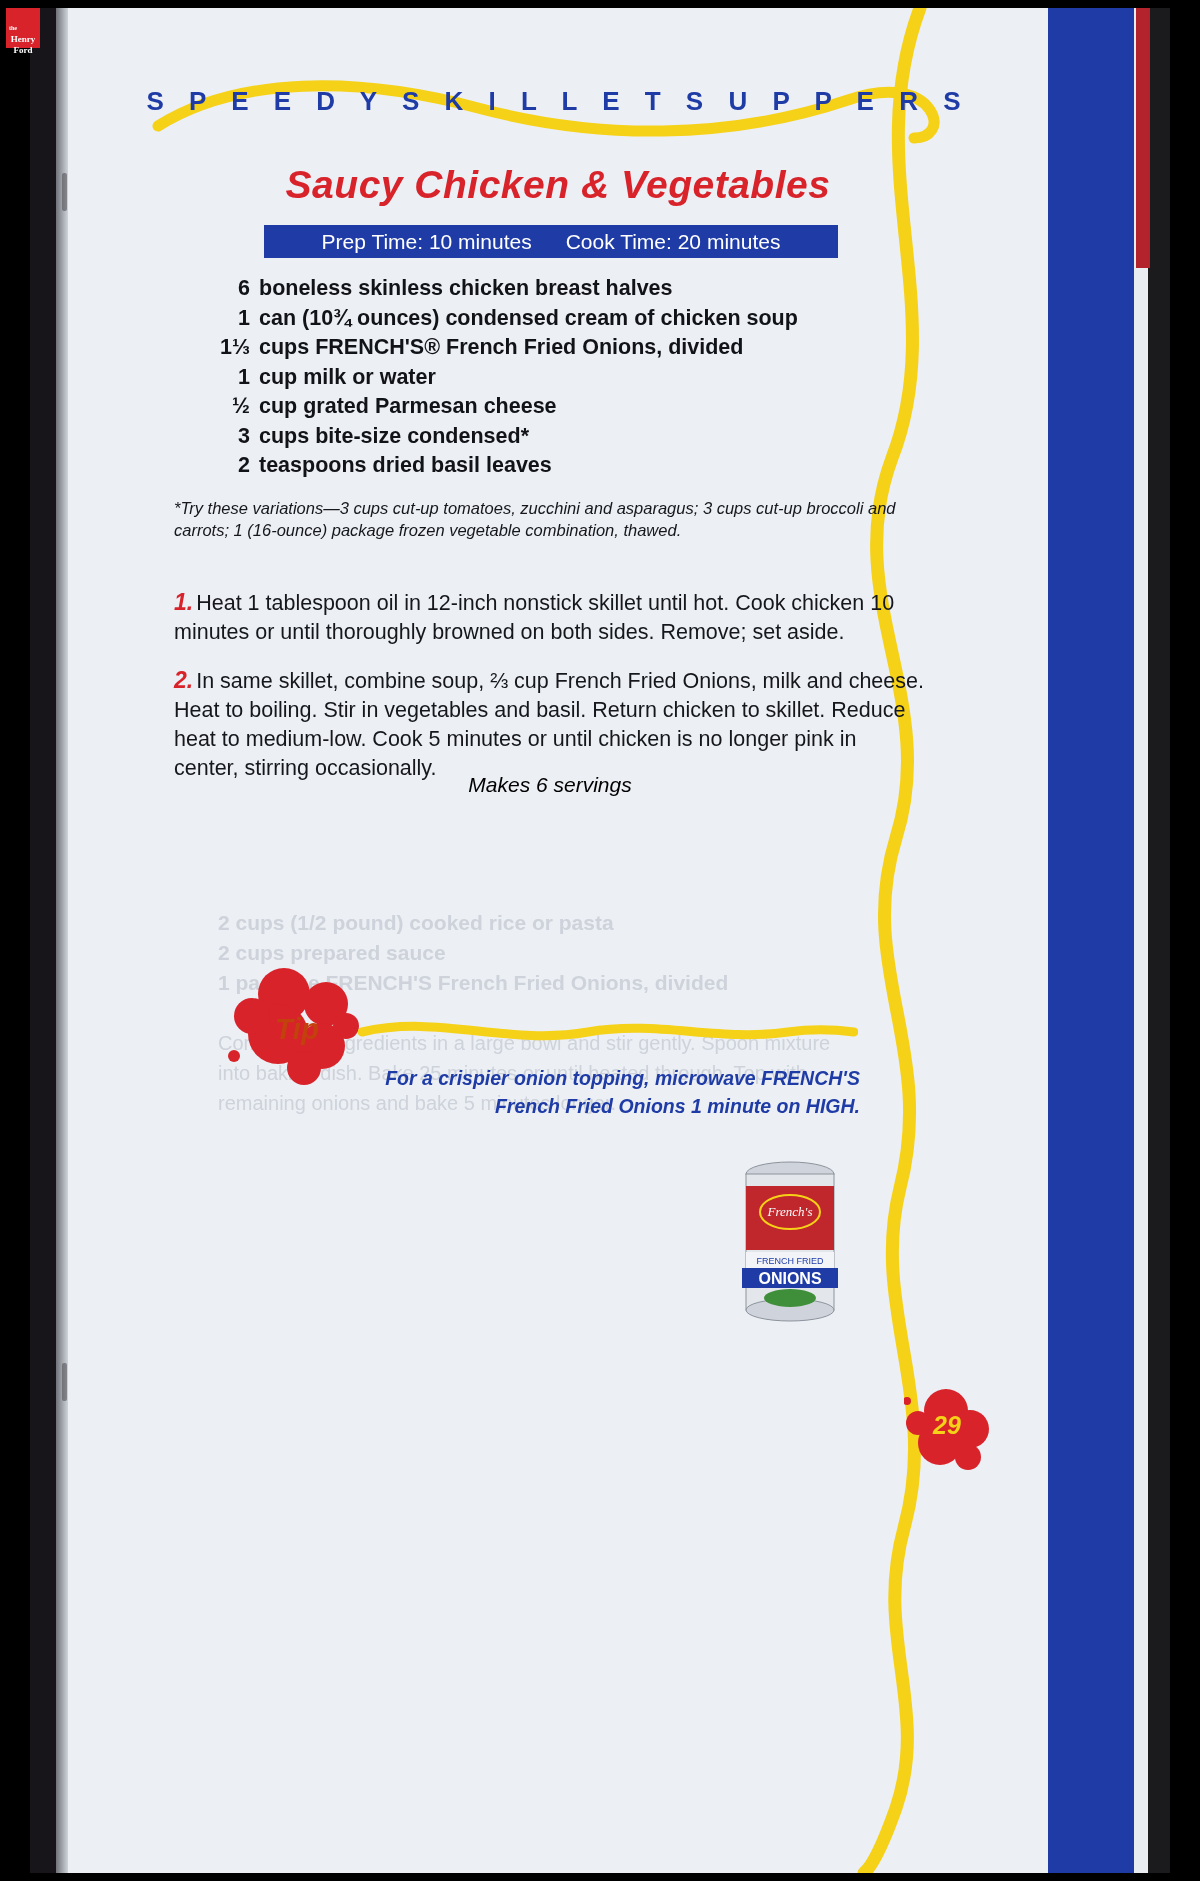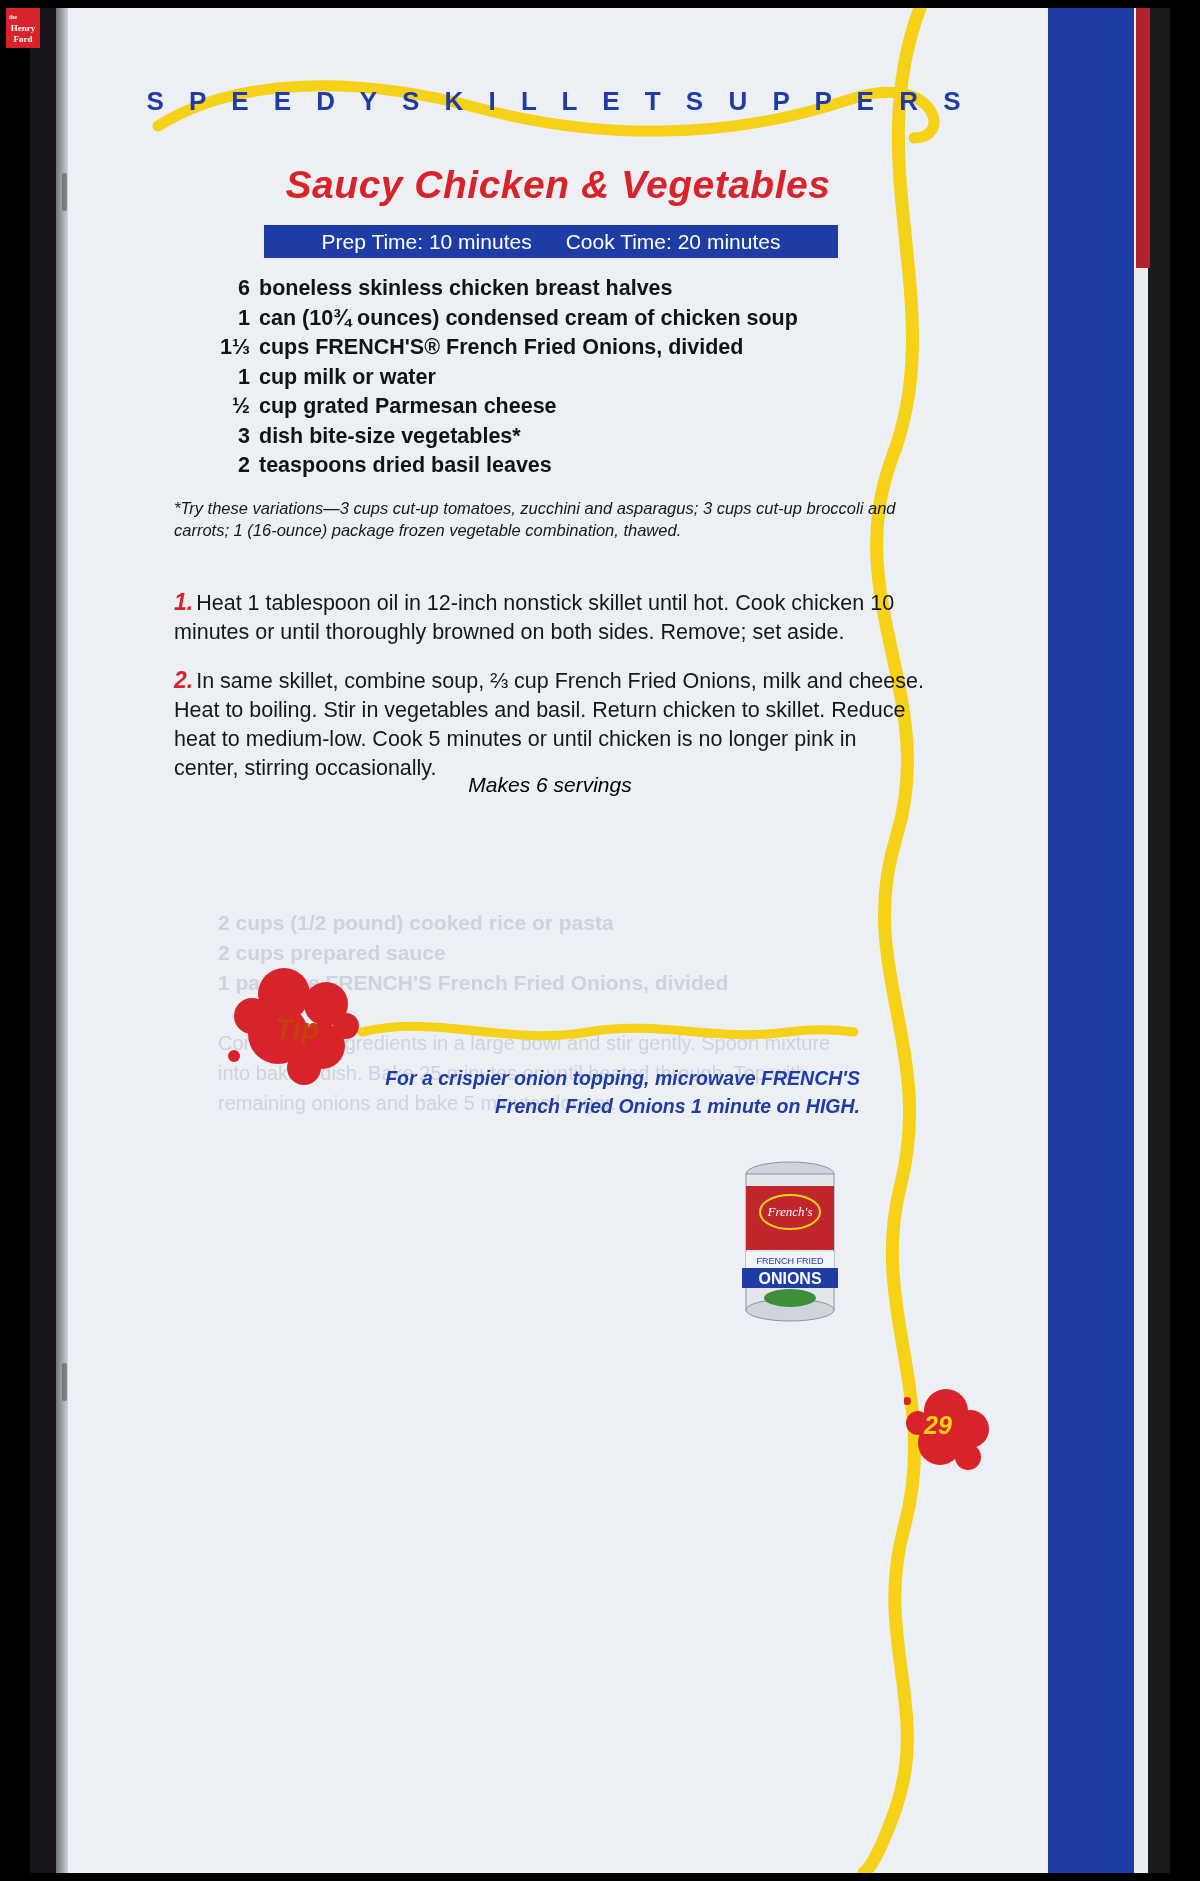--- a/index.html
+++ b/index.html
@@ -258,40 +258,41 @@
     right: 52px;
     bottom: 400px;
     width: 92px;
     height: 92px;
   }
   .pagenum {
     position: absolute;
     right: 78px;
     bottom: 433px;
     width: 46px;
+    text-align: center;
     font-size: 25px;
     font-weight: bold;
     font-style: italic;
     color: #f5d117;
   }
 
   
   .logo {
     position: absolute;
     left: 6px;
     top: 8px;
     width: 34px;
     height: 40px;
     background: #d8232a;
     color: #ffffff;
     font-size: 9px;
     font-weight: bold;
     line-height: 11px;
     text-align: center;
-    padding-top: 4px;
+    padding-top: 15px;
     box-sizing: border-box;
     font-family: "Liberation Serif", serif;
     z-index: 40;
   }
   .logo small { font-size: 6px; display:block; text-align:left; padding-left:3px; }
 
   
   .ghost {
     position: absolute;
     left: 150px;
@@ -370,21 +371,21 @@
       <div class="ing-row">
         <span class="ing-qty">1</span>
         <span class="ing-txt">cup milk or water</span>
       </div>
       <div class="ing-row">
         <span class="ing-qty">½</span>
         <span class="ing-txt">cup grated Parmesan cheese</span>
       </div>
       <div class="ing-row">
         <span class="ing-qty">3</span>
-        <span class="ing-txt">dish bite-size vegetables*</span>
+        <span class="ing-txt">cups bite-size condensed*</span>
       </div>
       <div class="ing-row">
         <span class="ing-qty">2</span>
         <span class="ing-txt">teaspoons dried basil leaves</span>
       </div>
     </div>
 
     <div class="variations">*Try these variations—3 cups cut-up tomatoes, zucchini and asparagus; 3 cups cut-up broccoli and carrots; 1 (16-ounce) package frozen vegetable combination, thawed.</div>
 
     <div class="steps">

